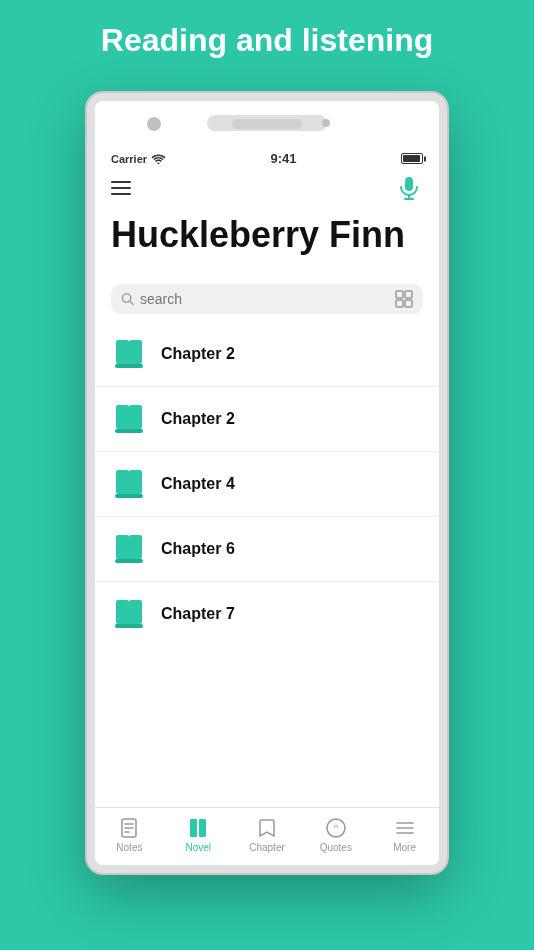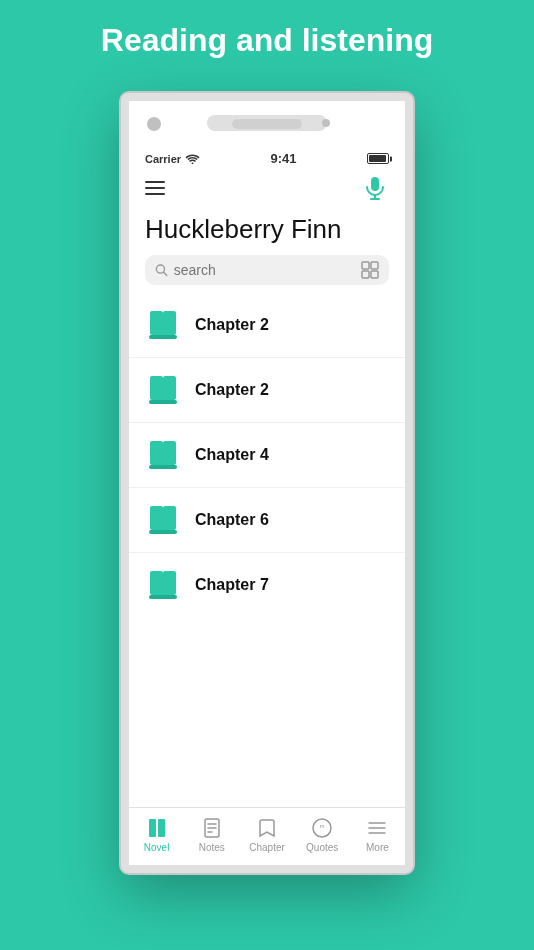--- a/index.html
+++ b/index.html
@@ -18,24 +18,24 @@
     .page-title {
       color: white;
       font-size: 32px;
       font-weight: 800;
       text-align: center;
       padding: 22px 20px 34px;
       width: 100%;
     }
 
     .phone-wrapper {
-      width: 292px;
+      width: 360px;
       height: 780px;
       background: white;
-      border-radius: 8px;
+      border-radius: 16px;
       border: 8px solid #e0e0e0;
       box-shadow: 0 0 0 2px #c8c8c8, 0 20px 60px rgba(0,0,0,0.3);
       position: relative;
       overflow: hidden;
       display: flex;
       flex-direction: column;
     }
 
     
     .phone-wrapper::before {
@@ -174,24 +174,24 @@
       width: 28px;
       height: 28px;
       display: flex;
       align-items: center;
       justify-content: center;
       color: #2DC8A8;
     }
 
     
     .book-title {
-      font-size: 26px;
-      font-weight: 400;
+      font-size: 36px;
+      font-weight: 700;
       color: #111;
-      padding: 4px 16px 10px;
+      padding: 4px 16px 28px;
       flex-shrink: 0;
     }
 
     
     .search-bar {
       display: flex;
       align-items: center;
       margin: 0 16px 8px;
       background: #f0f0f0;
       border-radius: 10px;
@@ -381,41 +381,41 @@
       <svg class="book-icon" viewBox="0 0 36 36" fill="none" xmlns="http://www.w3.org/2000/svg">
         <path d="M5 6C5 4.9 5.9 4 7 4H16C17.1 4 18 4.9 18 6V30C18 28.9 17.1 28 16 28H7C5.9 28 5 27.1 5 26V6Z" fill="#2DC8A8"></path>
         <path d="M31 6C31 4.9 30.1 4 29 4H20C18.9 4 18 4.9 18 6V30C18 28.9 18.9 28 20 28H29C30.1 28 31 27.1 31 26V6Z" fill="#2DC8A8"></path>
         <rect x="4" y="28" width="28" height="4" rx="2" fill="#1FAF93"></rect>
       </svg>
       <span class="chapter-name">Chapter 7</span>
     </div>
     </div>
 
   <div class="tab-bar" id="tab-bar">
-      <div class="tab-item">
-      <div class="tab-icon ">
-        <svg width="22" height="22" viewBox="0 0 22 22" fill="none">
-            <rect x="3" y="2" width="7" height="18" rx="1" fill="#2DC8A8"></rect>
-            <rect x="12" y="2" width="7" height="18" rx="1" fill="#2DC8A8"></rect>
-          </svg>
-      </div>
-      <span class="tab-label ">Novel</span>
-    </div>
       <div class="tab-item">
       <div class="tab-icon inactive">
         <svg width="22" height="22" viewBox="0 0 22 22" fill="none">
             <rect x="4" y="2" width="14" height="18" rx="2" stroke="#999" stroke-width="1.5"></rect>
             <line x1="7" y1="7" x2="15" y2="7" stroke="#999" stroke-width="1.5" stroke-linecap="round"></line>
             <line x1="7" y1="11" x2="15" y2="11" stroke="#999" stroke-width="1.5" stroke-linecap="round"></line>
             <line x1="7" y1="15" x2="11" y2="15" stroke="#999" stroke-width="1.5" stroke-linecap="round"></line>
           </svg>
       </div>
       <span class="tab-label inactive">Notes</span>
     </div>
       <div class="tab-item">
+      <div class="tab-icon ">
+        <svg width="22" height="22" viewBox="0 0 22 22" fill="none">
+            <rect x="3" y="2" width="7" height="18" rx="1" fill="#2DC8A8"></rect>
+            <rect x="12" y="2" width="7" height="18" rx="1" fill="#2DC8A8"></rect>
+          </svg>
+      </div>
+      <span class="tab-label ">Novel</span>
+    </div>
+      <div class="tab-item">
       <div class="tab-icon inactive">
         <svg width="22" height="22" viewBox="0 0 22 22" fill="none">
             <path d="M6 3H16C17.1 3 18 3.9 18 5V19L11 15L4 19V5C4 3.9 4.9 3 6 3Z" stroke="#999" stroke-width="1.5" fill="none"></path>
           </svg>
       </div>
       <span class="tab-label inactive">Chapter</span>
     </div>
       <div class="tab-item">
       <div class="tab-icon inactive">
         <svg width="22" height="22" viewBox="0 0 22 22" fill="none">

